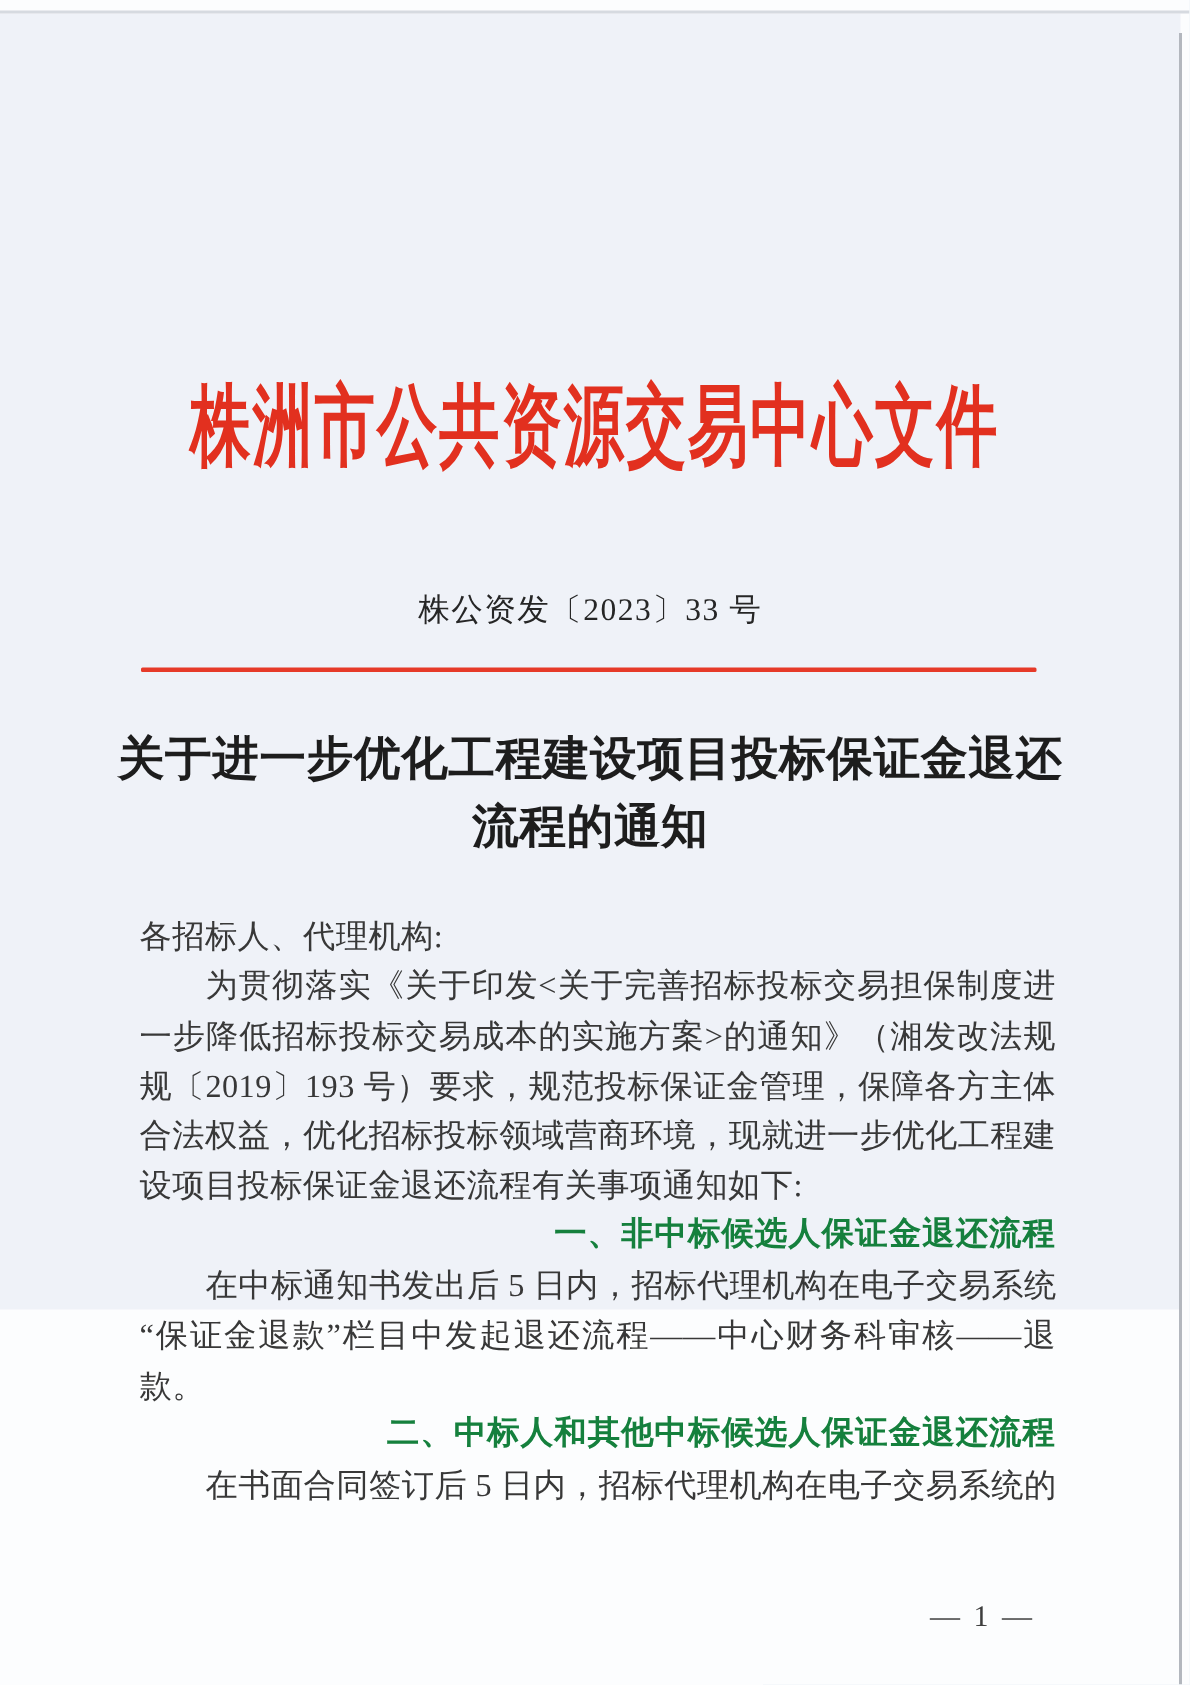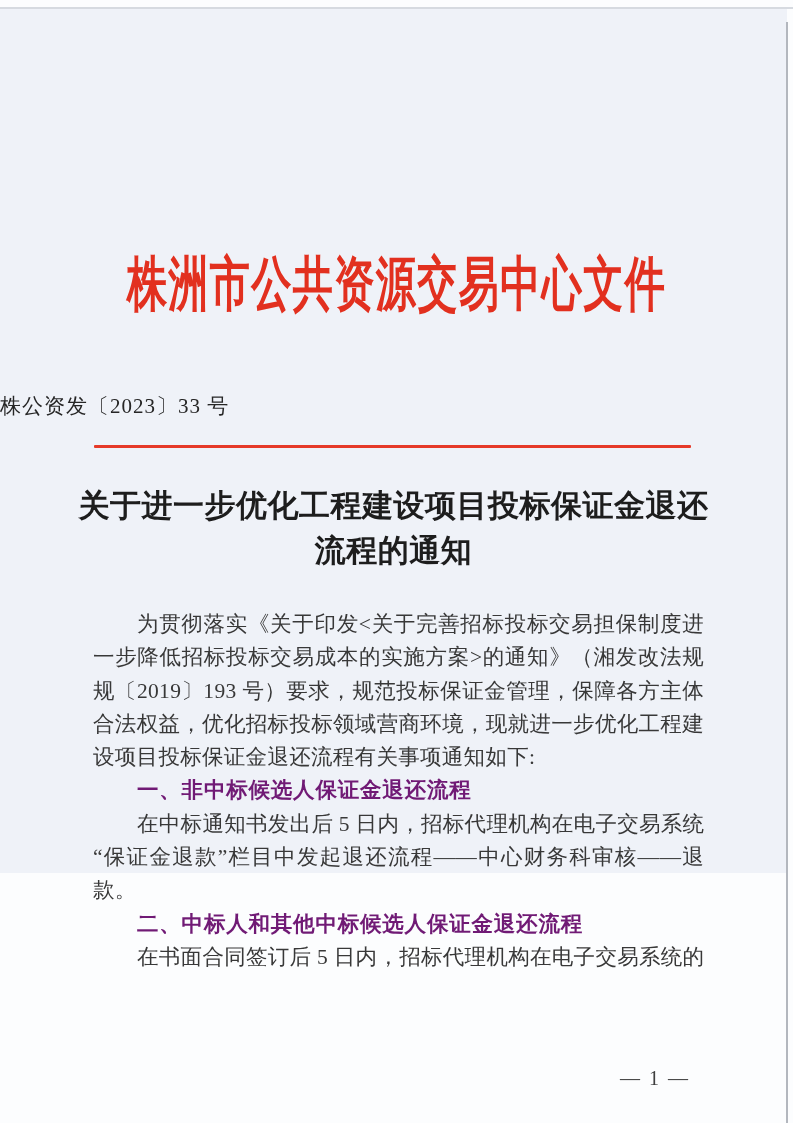--- a/index.html
+++ b/index.html
@@ -33,20 +33,21 @@
     font-size: 59px;
     font-weight: 700;
     letter-spacing: 2px;
     color: #e2301f;
     transform: scale(0.68, 1.0);
     transform-origin: center center;
     font-family: "Liberation Serif", serif;
   }
   .doc-number {
     position: absolute; left: 0; top: 383px; width: 100%;
+    text-align: center;
     font-size: 21px;
     color: #262626;
     letter-spacing: 1px;
   }
   .red-rule {
     position: absolute; left: 94px; top: 436px; width: 597px; height: 3px;
     background: #e63a29;
     border-radius: 1px;
   }
   .doc-title {
@@ -69,24 +70,25 @@
     white-space: nowrap;
     overflow: hidden;
     letter-spacing: 0.3px;
   }
   .bline.justify {
     text-align: justify;
     text-align-last: justify;
   }
   .bline.indent { padding-left: 44px; }
   .bline.hei {
-    font-family: Liberation Sans, sans-serif;
+    font-family: Liberation Mono, monospace;
     font-weight: 700;
-    color: #701a75;
+    color: #15803d;
     letter-spacing: 0.8px;
+    text-align: right;
   }
   .page-number {
     position: absolute; left: 585px; top: 1058px; width: 140px;
     text-align: center;
     font-size: 20px;
     color: #3e3e3e;
     letter-spacing: 2px;
   }
 </style>
 </head>
@@ -101,20 +103,21 @@
   <div class="doc-number">株公资发〔2023〕33 号</div>
 
   <div class="red-rule"></div>
 
   <div class="doc-title">
     <div>关于进一步优化工程建设项目投标保证金退还</div>
     <div>流程的通知</div>
   </div>
 
   <div class="body-block">
+    <div class="bline">各招标人、代理机构:</div>
     <div class="bline indent justify">为贯彻落实《关于印发&lt;关于完善招标投标交易担保制度进</div>
     <div class="bline justify">一步降低招标投标交易成本的实施方案&gt;的通知》（湘发改法规</div>
     <div class="bline justify">规〔2019〕193 号）要求，规范投标保证金管理，保障各方主体</div>
     <div class="bline justify">合法权益，优化招标投标领域营商环境，现就进一步优化工程建</div>
     <div class="bline">设项目投标保证金退还流程有关事项通知如下:</div>
     <div class="bline indent hei">一、非中标候选人保证金退还流程</div>
     <div class="bline indent justify">在中标通知书发出后 5 日内，招标代理机构在电子交易系统</div>
     <div class="bline justify">“保证金退款”栏目中发起退还流程——中心财务科审核——退</div>
     <div class="bline">款。</div>
     <div class="bline indent hei">二、中标人和其他中标候选人保证金退还流程</div>

